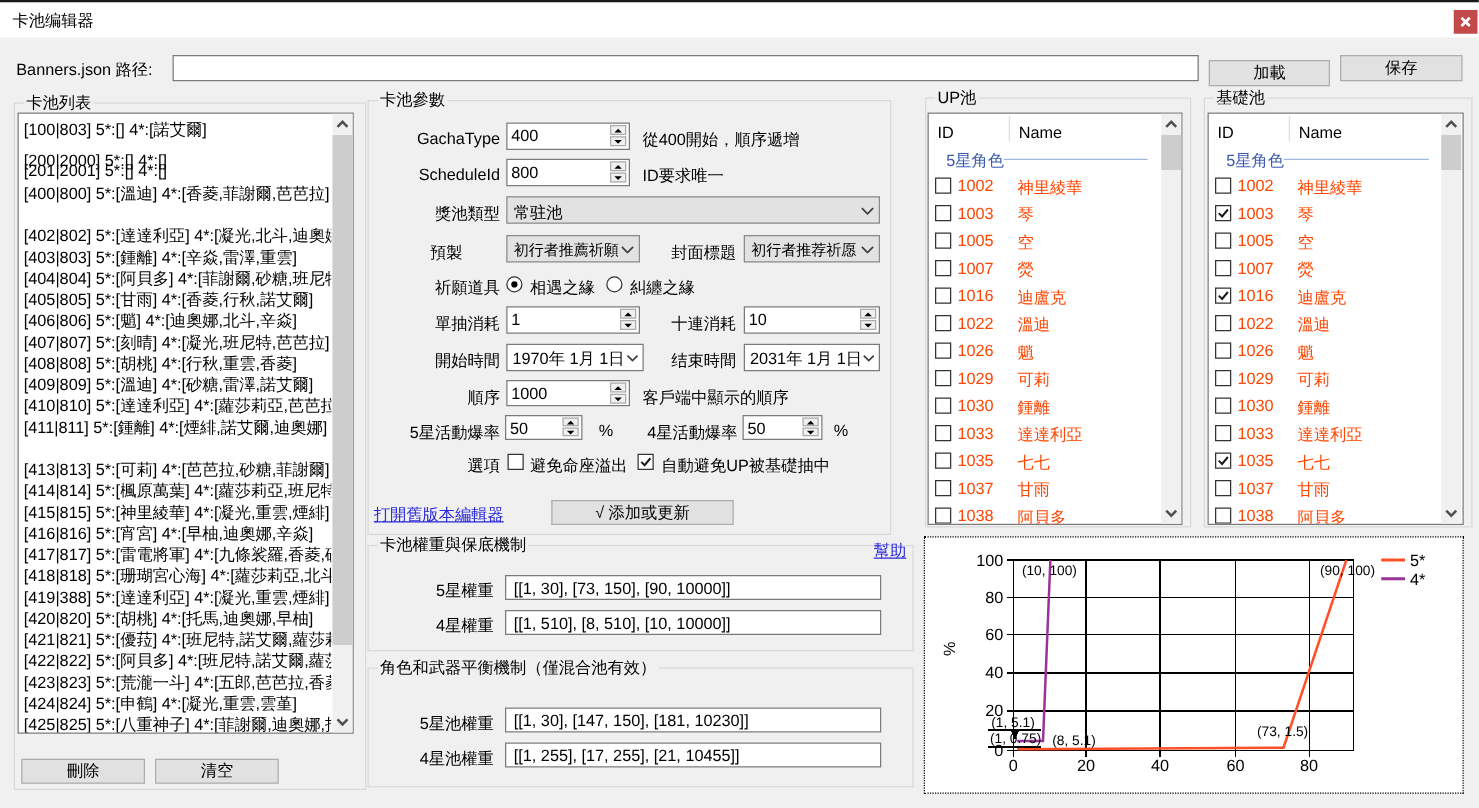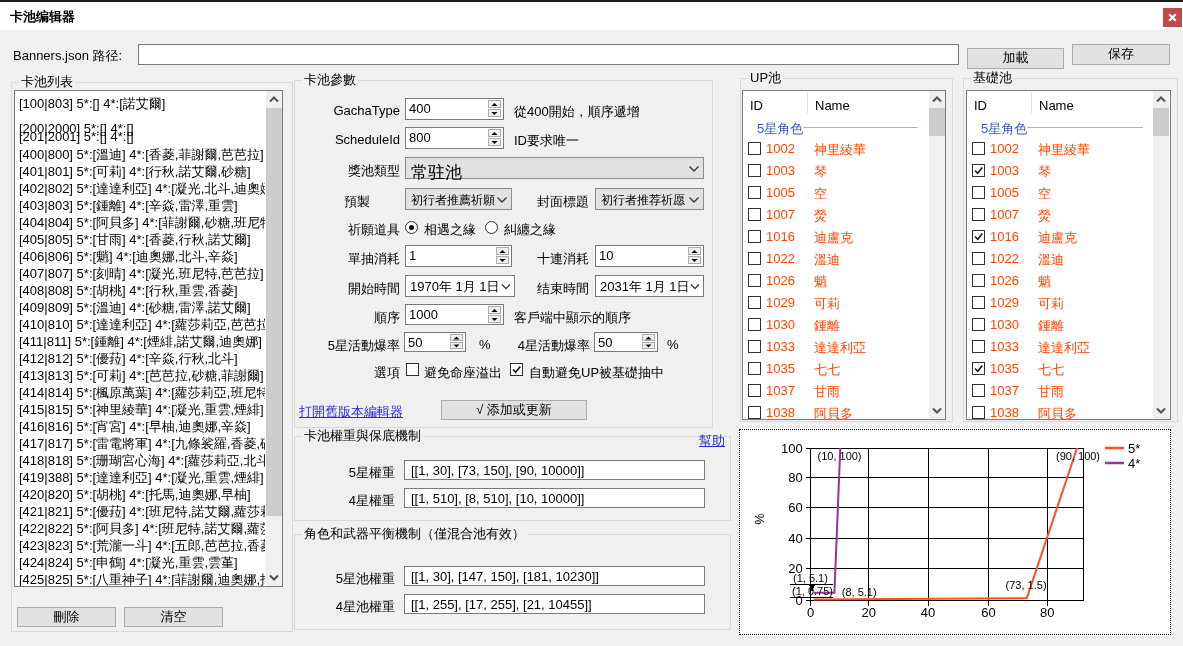--- a/index.html
+++ b/index.html
@@ -13,50 +13,48 @@
 .hint{position:absolute;white-space:nowrap}
 .orow{color:#ff4500;white-space:nowrap;position:absolute}
 .cb{position:absolute;width:13px;height:13px;background:#fff;border:1px solid #333}
 .link{color:#2828dc;text-decoration:underline;position:absolute;white-space:nowrap}
 .sb{position:absolute;background:#f0f0f0}
 .sbt{position:absolute;background:#cdcdcd}
 </style></head>
 <body>
 <div class="a" style="left:0;top:0;width:1183px;height:2px;background:#191919"></div>
 <div class="a" style="left:0;top:2px;width:1183px;height:28px;background:#fff"></div>
-<div class="a" style="left:10px;top:8px;font-weight:bold;font-size:13px">卡池编辑器</div>
+<div class="a" style="left:10px;top:8px;font-weight:normal;font-size:13px">卡池编辑器</div>
 <div class="a" style="left:1163px;top:8px;width:19px;height:19px;background:#c24a4a">
 <svg width="19" height="19">
       <path d="M6.2 6.2 L12.8 12.8 M12.8 6.2 L6.2 12.8" stroke="#fff" stroke-width="2.2"></path>
     </svg></div>
 <div class="lbl" style="left:13px;top:47px">Banners.json 路径:</div>
 <div class="tb" style="left:138px;top:44px;width:821px;height:21px"></div>
 <div class="btn" style="left:967px;top:48px;width:97px;height:21px">加載</div>
 <div class="btn" style="left:1072px;top:44px;width:98px;height:21px">保存</div>
 
 <div class="grp" style="left:11px;top:82px;width:282px;height:550px">
     <span>卡池列表</span>
   </div>
 <div class="tb" style="left:14px;top:90px;width:269px;height:497px;overflow:hidden">
 <div style="position:absolute;left:4px;top:4px;white-space:nowrap;width:246px;overflow:hidden">[100|803] 5*:[] 4*:[諾艾爾]</div>
 <div style="position:absolute;left:4px;top:30px;white-space:nowrap;width:262px;overflow:hidden">[200|2000] 5*:[] 4*:[]</div>
 <div style="position:absolute;left:4px;top:38px;white-space:nowrap;width:246px;overflow:hidden">[201|2001] 5*:[] 4*:[]</div>
 <div style="position:absolute;left:4px;top:55px;white-space:nowrap;width:246px;overflow:hidden">[400|800] 5*:[溫迪] 4*:[香菱,菲謝爾,芭芭拉]</div>
-<div style="position:absolute;left:4px;top:72px;white-space:nowrap;width:246px;overflow:hidden">[401|801] 5*:[可莉] 4*:[行秋,諾艾爾,砂糖]</div>
 <div style="position:absolute;left:4px;top:89px;white-space:nowrap;width:246px;overflow:hidden">[402|802] 5*:[達達利亞] 4*:[凝光,北斗,迪奧娜]</div>
 <div style="position:absolute;left:4px;top:106px;white-space:nowrap;width:246px;overflow:hidden">[403|803] 5*:[鍾離] 4*:[辛焱,雷澤,重雲]</div>
 <div style="position:absolute;left:4px;top:123px;white-space:nowrap;width:246px;overflow:hidden">[404|804] 5*:[阿貝多] 4*:[菲謝爾,砂糖,班尼特]</div>
 <div style="position:absolute;left:4px;top:140px;white-space:nowrap;width:246px;overflow:hidden">[405|805] 5*:[甘雨] 4*:[香菱,行秋,諾艾爾]</div>
 <div style="position:absolute;left:4px;top:157px;white-space:nowrap;width:246px;overflow:hidden">[406|806] 5*:[魈] 4*:[迪奧娜,北斗,辛焱]</div>
 <div style="position:absolute;left:4px;top:174px;white-space:nowrap;width:246px;overflow:hidden">[407|807] 5*:[刻晴] 4*:[凝光,班尼特,芭芭拉]</div>
 <div style="position:absolute;left:4px;top:191px;white-space:nowrap;width:246px;overflow:hidden">[408|808] 5*:[胡桃] 4*:[行秋,重雲,香菱]</div>
 <div style="position:absolute;left:4px;top:208px;white-space:nowrap;width:246px;overflow:hidden">[409|809] 5*:[溫迪] 4*:[砂糖,雷澤,諾艾爾]</div>
 <div style="position:absolute;left:4px;top:225px;white-space:nowrap;width:246px;overflow:hidden">[410|810] 5*:[達達利亞] 4*:[蘿莎莉亞,芭芭拉,菲</div>
 <div style="position:absolute;left:4px;top:242px;white-space:nowrap;width:246px;overflow:hidden">[411|811] 5*:[鍾離] 4*:[煙緋,諾艾爾,迪奧娜]</div>
-<div style="position:absolute;left:4px;top:259px;white-space:nowrap;width:246px;overflow:hidden">[412|812] 5*:[優菈] 4*:[辛焱,行秋,北斗]</div>
 <div style="position:absolute;left:4px;top:276px;white-space:nowrap;width:246px;overflow:hidden">[413|813] 5*:[可莉] 4*:[芭芭拉,砂糖,菲謝爾]</div>
 <div style="position:absolute;left:4px;top:293px;white-space:nowrap;width:246px;overflow:hidden">[414|814] 5*:[楓原萬葉] 4*:[蘿莎莉亞,班尼特,雷</div>
 <div style="position:absolute;left:4px;top:310px;white-space:nowrap;width:246px;overflow:hidden">[415|815] 5*:[神里綾華] 4*:[凝光,重雲,煙緋]</div>
 <div style="position:absolute;left:4px;top:327px;white-space:nowrap;width:246px;overflow:hidden">[416|816] 5*:[宵宮] 4*:[早柚,迪奧娜,辛焱]</div>
 <div style="position:absolute;left:4px;top:344px;white-space:nowrap;width:246px;overflow:hidden">[417|817] 5*:[雷電將軍] 4*:[九條裟羅,香菱,砂糖</div>
 <div style="position:absolute;left:4px;top:361px;white-space:nowrap;width:246px;overflow:hidden">[418|818] 5*:[珊瑚宮心海] 4*:[蘿莎莉亞,北斗,行</div>
 <div style="position:absolute;left:4px;top:378px;white-space:nowrap;width:246px;overflow:hidden">[419|388] 5*:[達達利亞] 4*:[凝光,重雲,煙緋]</div>
 <div style="position:absolute;left:4px;top:395px;white-space:nowrap;width:246px;overflow:hidden">[420|820] 5*:[胡桃] 4*:[托馬,迪奧娜,早柚]</div>
 <div style="position:absolute;left:4px;top:412px;white-space:nowrap;width:246px;overflow:hidden">[421|821] 5*:[優菈] 4*:[班尼特,諾艾爾,蘿莎莉亞</div>
 <div style="position:absolute;left:4px;top:429px;white-space:nowrap;width:246px;overflow:hidden">[422|822] 5*:[阿貝多] 4*:[班尼特,諾艾爾,蘿莎莉</div>
@@ -90,21 +88,21 @@
 <div class="a" style="left:409px;top:130px">800</div>
 <div class="a" style="left:488px;top:129px;width:13px;height:8px;background:#f0f0f0;border:1px solid #acacac"></div>
 <div class="a" style="left:488px;top:138px;width:13px;height:8px;background:#f0f0f0;border:1px solid #acacac"></div>
 <svg class="a" style="left:488px;top:129px" width="13" height="18">
     <path d="M3.5 6.0 L6.5 3.0 L9.5 6.0 Z" fill="#000"></path>
     <path d="M3.5 12.0 L6.5 15.0 L9.5 12.0 Z" fill="#000"></path>
   </svg>
 <div class="hint" style="left:514px;top:132px">ID要求唯一</div>
 <div class="rlbl" style="left:300px;top:162px;width:100px">獎池類型</div>
 <div class="combo" style="left:405px;top:157px;width:299px;height:22px"></div>
-<div class="a" style="left:411px;top:161px;font-size:17px;white-space:nowrap">常驻池</div>
+<div class="a" style="left:411px;top:161px;font-size:13px;white-space:nowrap">常驻池</div>
 <svg class="a" style="left:688px;top:165px" width="12" height="7">
     <path d="M1.5 1.5 L6 6 L10.5 1.5" stroke="#3c3c3c" stroke-width="1.4" fill="none"></path>
   </svg>
 <div class="rlbl" style="left:300px;top:193px;width:70px">預製</div>
 <div class="combo" style="left:405px;top:188px;width:107px;height:22px"></div>
 <div class="a" style="left:411px;top:192px;font-size:12px;white-space:nowrap">初行者推薦祈願</div>
 <svg class="a" style="left:496px;top:196px" width="12" height="7">
     <path d="M1.5 1.5 L6 6 L10.5 1.5" stroke="#3c3c3c" stroke-width="1.4" fill="none"></path>
   </svg>
 <div class="rlbl" style="left:489px;top:193px;width:100px">封面標題</div>

